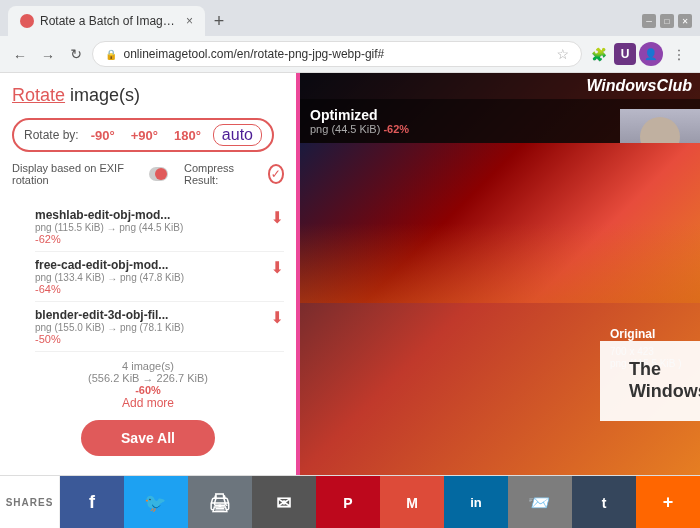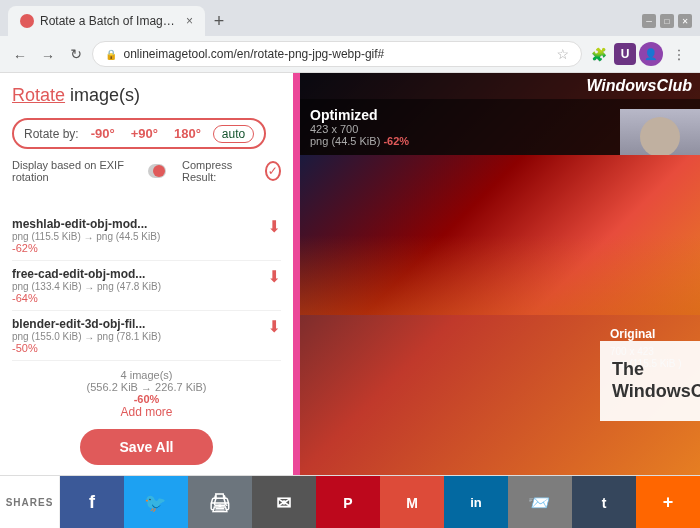--- a/index.html
+++ b/index.html
@@ -124,21 +124,21 @@
       display: flex;
       height: calc(528px - 72px - 54px);
     }
 
     
     .left-panel {
       width: 300px;
       background: #fff;
       padding: 12px;
       overflow-y: auto;
-      border-right: 7px solid #ec4899;
+      border-right: 4px solid #ec4899;
       flex-shrink: 0;
     }
     .page-title {
       font-size: 18px;
       color: #333;
       margin-bottom: 12px;
     }
     .page-title .underline-link {
       color: #e05a5a;
       text-decoration: underline;
@@ -162,35 +162,35 @@
       color: #e05a5a;
       font-weight: bold;
       cursor: pointer;
       padding: 2px 4px;
       border: none; background: none;
     }
     .rotate-btn.selected {
       font-weight: bold;
     }
     .auto-btn {
-      font-size: 12px;
-      color: #14532d;
+      font-size: 16px;
+      color: #4c1d95;
       border: 1.5px solid #e05a5a;
       border-radius: 10px;
       padding: 1px 8px;
       cursor: pointer;
       background: none;
     }
     .options-row {
       display: flex;
       align-items: center;
       font-size: 11px;
       color: #555;
       gap: 16px;
-      margin-bottom: 28px;
+      margin-bottom: 16px;
     }
     .toggle-circle {
       width: 24px; height: 14px;
       border-radius: 7px;
       background: #ccc;
       position: relative;
       cursor: pointer;
       margin-left: 4px;
     }
     .toggle-circle::after {
@@ -208,20 +208,21 @@
       display: flex; align-items: center; justify-content: center;
       color: #e05a5a; font-size: 12px;
       cursor: pointer;
     }
     .file-list { margin-bottom: 8px; }
     .file-item {
       display: flex;
       align-items: flex-start;
       padding: 6px 0;
       border-bottom: 1px solid #f0f0f0;
+      margin-left: 23px;
     }
     .file-info { flex: 1; }
     .file-name { font-size: 12px; color: #333; font-weight: bold; }
     .file-size { font-size: 10px; color: #888; }
     .file-reduction { font-size: 11px; color: #e05a5a; }
     .download-btn {
       color: #e05a5a;
       font-size: 16px;
       cursor: pointer;
       margin-left: 8px;
@@ -422,37 +423,36 @@
     <div style="background:rgba(0,0,0,0.65);display:flex;align-items:center;justify-content:flex-end;padding:4px 8px;">
       <span style="color:#fff;font-size:16px;font-weight:bold;font-style:italic;">WindowsClub</span>
 
       <div style="position:absolute;top:36px;right:0;width:80px;height:55px;background:linear-gradient(to bottom,#b8b8c8,#888898);overflow:hidden;">
         <div style="width:40px;height:40px;border-radius:50%;background:#c0b0a0;margin:8px auto;"></div>
       </div>
     </div>
 
     <div style="background:rgba(0,0,0,0.82);padding:8px 10px;">
       <div style="color:#fff;font-size:14px;font-weight:bold;">Optimized</div>
-      <div style="color:#aaa;font-size:11px;">423 x 700</div>
       <div style="color:#aaa;font-size:11px;">
         <span>png (44.5 KiB) </span><span style="color:#e05a5a;font-weight:bold;">-62%</span>
       </div>
     </div>
 
     <div style="flex:1;position:relative;height:160px;">
       <div style="position:absolute;inset:0;background:linear-gradient(135deg,#1a1a3e 0%,#8b0000 40%,#e74c3c 70%,#e67e22 100%);"></div>
 
       <div style="position:absolute;bottom:0;left:0;right:0;height:80px;background:linear-gradient(to top,rgba(210,90,20,0.5),transparent);"></div>
     </div>
 
     <div style="position:absolute;bottom:134px;left:310px;color:#fff;font-size:12px;font-weight:bold;margin-top:48px;">Original</div>
     <div style="position:absolute;bottom:118px;left:310px;color:#bbb;font-size:10px;">700 x 423</div>
     <div style="position:absolute;bottom:106px;left:310px;color:#bbb;font-size:10px;">png (115.5 KiB )</div>
 
-    <div style="position:absolute;bottom:54px;left:300px;right:0;height:80px;background:rgba(255,255,255,0.93);display:flex;align-items:center;padding:8px 12px;gap:8px;">
+    <div style="position:absolute;bottom:54px;left:300px;right:0;height:80px;background:rgba(255,255,255,0.93);display:flex;align-items:center;padding:8px 29px;gap:8px;">
       <div style="font-size:18px;font-weight:bold;color:#333;line-height:1.2;">
         <div>The</div>
         <div>WindowsClub</div>
       </div>
 
     </div>
   </div>
 </div>
 
 <div class="share-bar">

